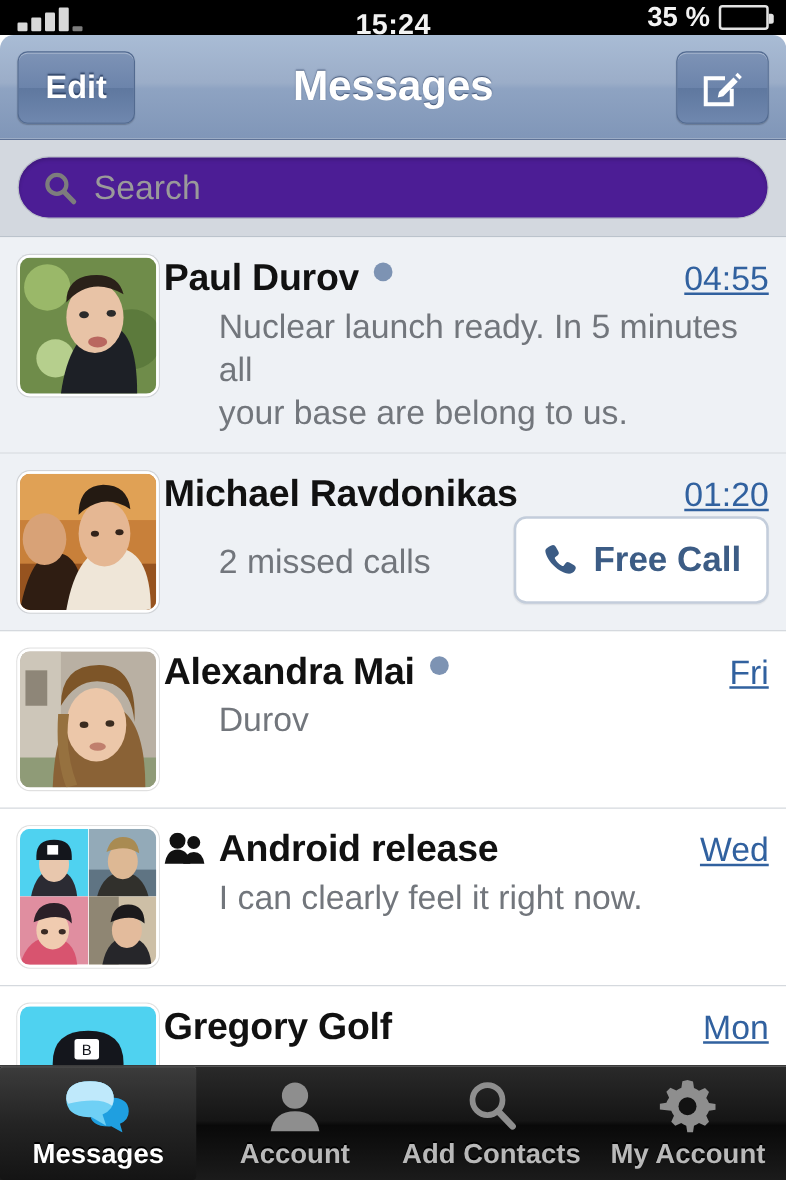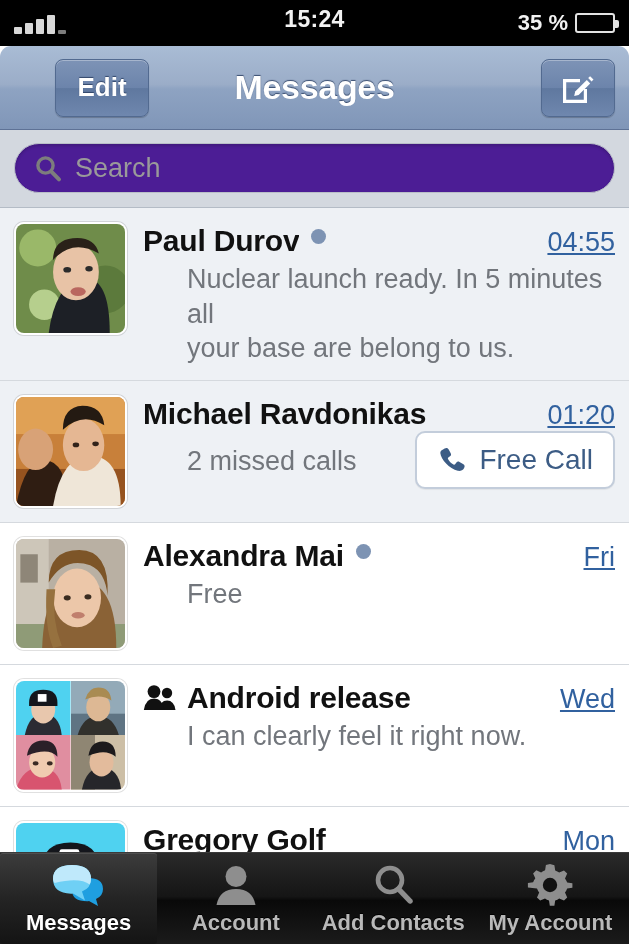--- a/index.html
+++ b/index.html
@@ -12,21 +12,21 @@
   #phone {
     position: relative;
     width: 629px; height: 944px;
     background: #fff;
     overflow: hidden;
   }
 
   
   #status-bar {
     position: relative;
-    height: 46px;
+    height: 28px;
     background: #000;
     display: flex;
     align-items: center;
     padding: 0 14px;
     color: #fff;
   }
   #signal { display: flex; align-items: flex-end; gap: 3px; height: 22px; }
   #signal i { display: block; width: 8px; background: #d8d8d8; border-radius: 1px; }
   #signal i:nth-child(1) { height: 7px; }
   #signal i:nth-child(2) { height: 11px; }
@@ -76,21 +76,20 @@
     border-radius: 8px;
     box-shadow: inset 0 1px 0 rgba(255,255,255,.32), 0 1px 1px rgba(0,0,0,.22);
     color: #fff;
     display: flex; align-items: center; justify-content: center;
   }
   #edit-button {
     width: 94px; height: 58px;
     font-size: 26px; font-weight: bold;
     text-shadow: 0 -1px 1px rgba(35,55,90,.8);
     cursor: pointer;
-    margin-left: 41px;
   }
   #compose-button {
     margin-left: auto; width: 74px; height: 58px; cursor: pointer;
   }
 
   
   #search-area {
     background: #d3d8df;
     border-bottom: 1px solid #b4bcc6;
     padding: 13px 14px 14px;
@@ -126,21 +125,21 @@
   }
   .avatar svg { display: block; width: 100%; height: 100%; }
   .avatar-grid {
     flex: 0 0 auto; width: 113px; height: 113px;
     border-radius: 10px; overflow: hidden;
     border: 2px solid #fff;
     box-shadow: 0 0 0 1px rgba(0,0,0,.12);
     display: grid; grid-template-columns: 1fr 1fr; grid-template-rows: 1fr 1fr;
   }
   .avatar-grid svg { display: block; width: 100%; height: 100%; }
-  .chat-body { flex: 1 1 auto; min-width: 0; padding-left: 16px; padding-top: 2px; }
+  .chat-body { flex: 1 1 auto; min-width: 0; padding-left: 4px; padding-top: 2px; }
   .chat-head { display: flex; align-items: baseline; }
   .group-icon { margin-right: 10px; flex: 0 0 auto; position: relative; top: 3px; }
   .chat-name {
     font-size: 30px; font-weight: bold; color: #111;
     white-space: nowrap; overflow: hidden; text-overflow: ellipsis;
     letter-spacing: -.2px;
   }
   .unread-dot {
     flex: 0 0 auto; width: 15px; height: 15px; border-radius: 50%;
     background: #7d93b3; margin-left: 12px; position: relative; top: -7px;
@@ -152,26 +151,26 @@
   .chat-preview {
     margin-top: 4px;
     font-size: 27px; line-height: 1.28; color: #72767c; margin-left: 44px;
   }
   .chat-preview-line { display: block; }
   .preview-row { display: flex; align-items: center; }
   .preview-row .chat-preview { flex: 1 1 auto; }
   #free-call-button {
     flex: 0 0 auto;
     display: flex; align-items: center; gap: 12px;
-    height: 58px; padding: 0 20px;
+    height: 70px; padding: 0 20px;
     background: #fff;
     border: 2px solid #c3cddb;
     border-radius: 10px;
     box-shadow: 0 1px 1px rgba(0,0,0,.06);
-    color: #3c5c85; font-size: 28px; font-weight: normal;
+    color: #3c5c85; font-size: 28px; font-weight: bold;
     cursor: pointer;
   }
 
   
   #tab-bar {
     position: absolute; left: 0; right: 0; bottom: 0;
     height: 92px;
     background: linear-gradient(to bottom, #2a2a2a 0%, #151515 48%, #090909 52%, #1b1b1b 100%);
     border-top: 1px solid #3b3b3b;
     display: flex;
@@ -317,21 +316,21 @@
           <ellipse cx="57" cy="70" rx="6" ry="3" fill="#c07f6d"></ellipse>
         </svg>
       </span>
       <div class="chat-body">
         <div class="chat-head">
           <span class="chat-name">Alexandra Mai</span>
           <span class="unread-dot"></span>
           <span class="chat-time">Fri</span>
         </div>
         <div class="chat-preview">
-          <span class="chat-preview-line">Free</span>
+          <span class="chat-preview-line">Durov</span>
         </div>
       </div>
     </div>
 
     <div class="chat-row">
       <span class="avatar-grid">
         <svg viewBox="0 0 50 50" preserveAspectRatio="xMidYMid slice">
           <rect width="50" height="50" fill="#4fd2f0"></rect>
           <path d="M8 50 q4 -20 17 -20 q15 0 17 20 z" fill="#2b2b33"></path>
           <ellipse cx="25" cy="26" rx="11" ry="13" fill="#e8c7ad"></ellipse>

